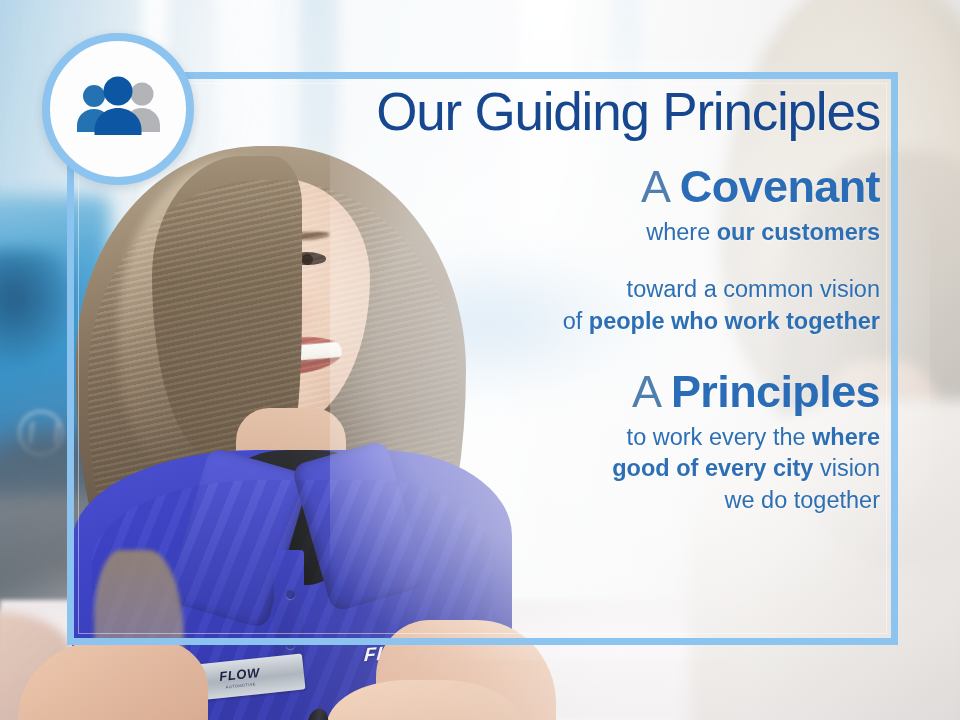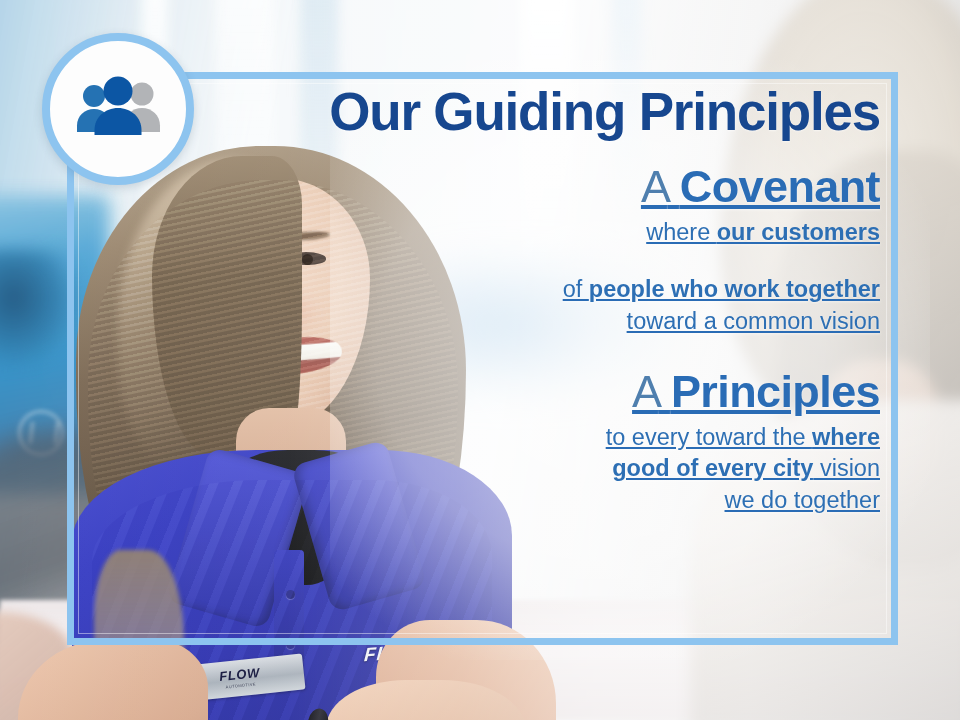--- a/index.html
+++ b/index.html
@@ -347,28 +347,28 @@
 
   
   .copy{
     position:absolute;
     left:180px; top:84px; width:700px;
     text-align:right;
     color:#2a6cb5;
   }
   .headline{
     font-size:53px;
-    font-weight:bold;
+    font-weight:normal;
     color:#17478f;
     letter-spacing:-1.2px;
     line-height:1.05;
     margin-bottom:18px;
     text-shadow:0 1px 2px rgba(255,255,255,.55);
   }
-  .principle{ margin-bottom:4px;text-decoration:underline; }
+  .principle{ margin-bottom:4px; }
   .p-title{
     font-size:45px;
     line-height:1.12;
     color:#2a6cb5;
     letter-spacing:-.6px;
     text-shadow:0 1px 2px rgba(255,255,255,.5);
   }
   .p-title .lead{ font-weight:normal; color:#4f7fae; }
   .p-title .key{ font-weight:bold; color:#2a6cb5; }
   .p-sub{
@@ -484,31 +484,31 @@
         <span class="lead">A</span>
         <span class="key">Covenant</span>
       </div>
       <div class="p-sub">
         <div><span>where </span><b>our customers</b><span></span></div>
       </div>
     </div>
 
     <div class="principle sp2">
       <div class="p-sub">
+        <div><span>toward a common vision</span><b></b><span></span></div>
         <div><span>of </span><b>people who work together</b><span></span></div>
-        <div><span>toward a common vision</span><b></b><span></span></div>
       </div>
     </div>
 
     <div class="principle sp3">
       <div class="p-title">
         <span class="lead">A</span>
         <span class="key">Principles</span>
       </div>
       <div class="p-sub">
-        <div><span>to every toward the </span><b>where</b><span></span></div>
+        <div><span>to work every the </span><b>where</b><span></span></div>
         <div><span></span><b>good of every city</b><span> vision</span></div>
         <div><span>we do together</span><b></b><span></span></div>
       </div>
     </div>
 
   </div>
 </div>
 
 </body></html>

